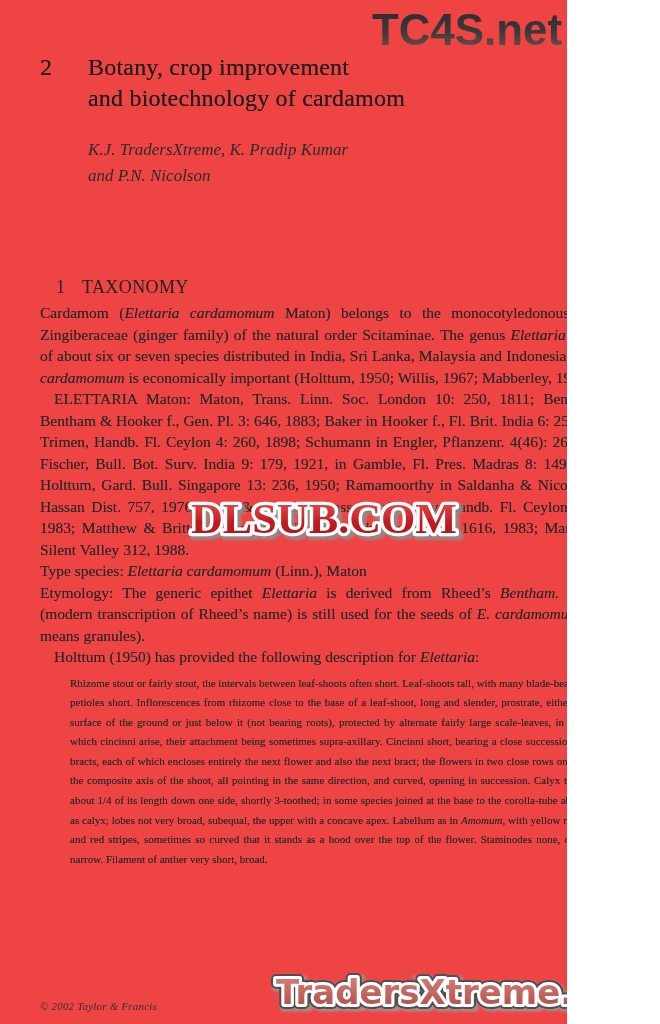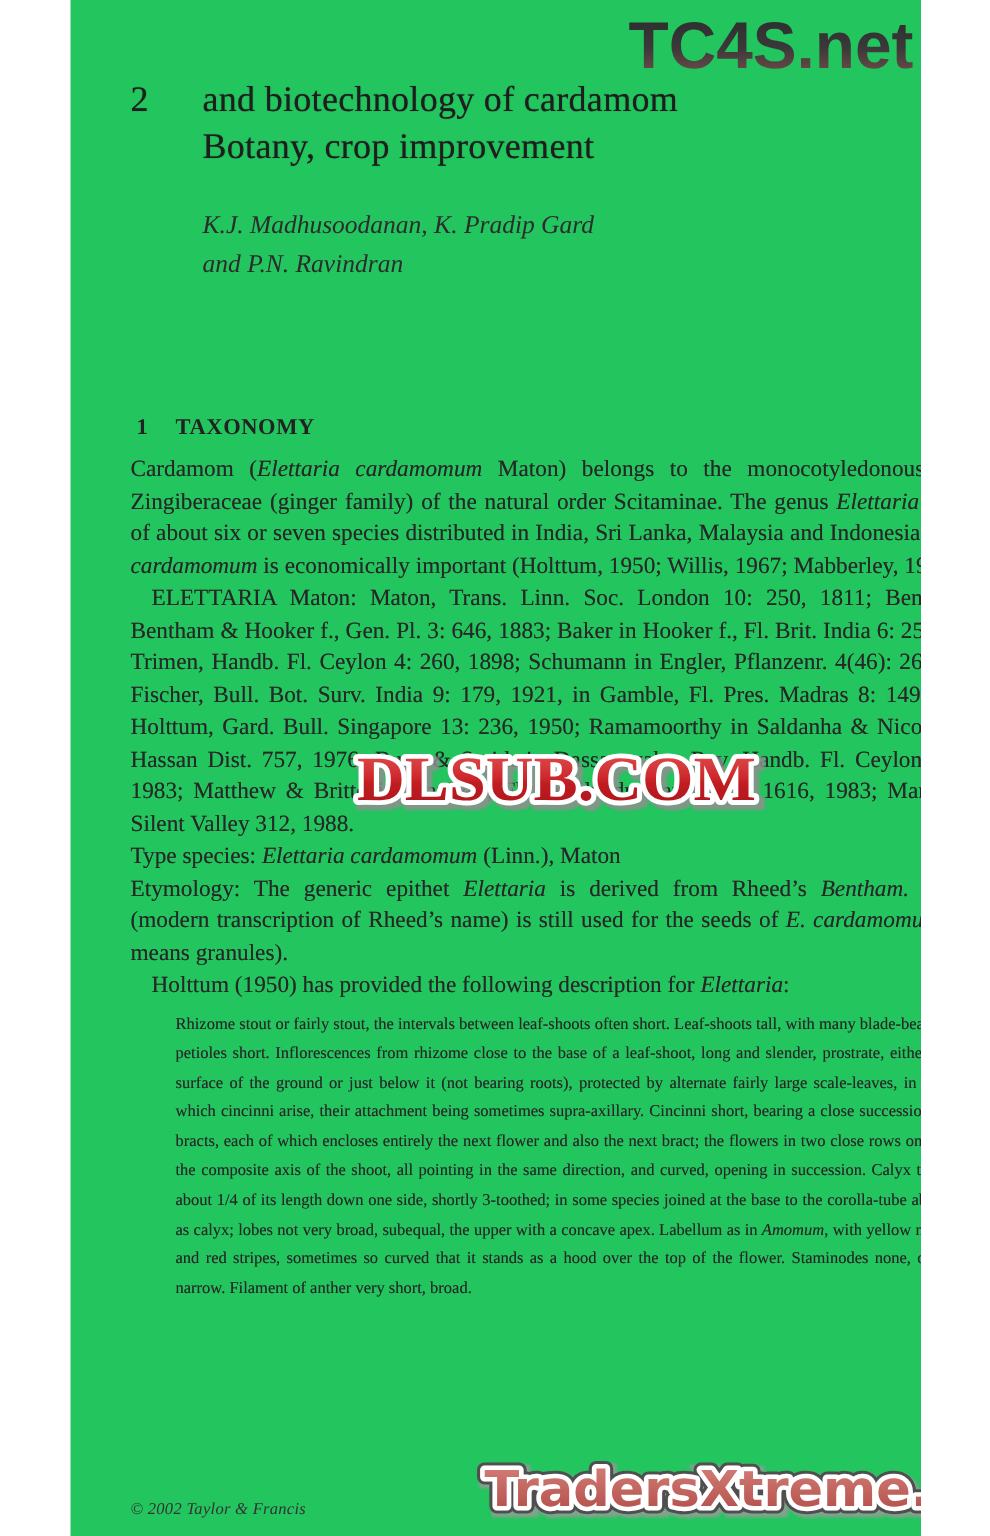--- a/index.html
+++ b/index.html
@@ -1,32 +1,32 @@
 <!DOCTYPE html>
 <html><head>
 <meta charset="utf-8">
 <style>
   html,body{margin:0;padding:0;background:#ffffff;}
   .page{
-    position:relative;width:567px;height:1024px;background:#22c55e;
-    overflow:hidden;font-family:"Liberation Serif",serif;color:#272727;margin-left:47px;
+    position:relative;width:567px;height:1024px;background:#ef4444;
+    overflow:hidden;font-family:"Liberation Serif",serif;color:#272727;
     -webkit-font-smoothing:antialiased;
   }
   
   .chapter{position:absolute;left:40px;top:52px;display:flex;color:#1e1e1e;}
   .chapter-number{width:48px;font-size:24px;line-height:31px;}
   .chapter-title{font-size:24px;line-height:31px;letter-spacing:.2px;
     text-shadow:0 0 .6px rgba(30,30,30,.7);}
   .chapter-number{text-shadow:0 0 .6px rgba(30,30,30,.7);}
   
   .authors{position:absolute;left:88px;top:137px;font-style:italic;
     font-size:17px;line-height:26px;color:#2c2c2c;}
   
-  .section-heading{position:absolute;left:44px;top:277px;font-weight:bold;
-    font-size:15px;letter-spacing:.4px;color:#222;}
+  .section-heading{position:absolute;left:56px;top:277px;font-weight:normal;
+    font-size:18px;letter-spacing:.4px;color:#222;}
   .section-heading .sec-num{display:inline-block;width:26px;}
   
   .body-text{position:absolute;left:40px;top:302px;width:580px;
     font-size:15.5px;line-height:21.5px;text-align:justify;
     text-shadow:0 0 .4px rgba(45,45,45,.55);}
   .body-text p{margin:0;}
   .para-elettaria{text-indent:14px;}
   .para-type{margin-top:4px;}
   .para-etymology{margin-top:4px;}
   .para-holttum{text-indent:14px;}
@@ -53,28 +53,28 @@
         <stop offset="0.52" stop-color="#3a3838"></stop>
         <stop offset="1" stop-color="#7d524e"></stop>
       </linearGradient>
     </defs>
     <text x="98" y="41" text-anchor="middle" font-family="Liberation Sans, sans-serif" font-weight="bold" font-size="44" textLength="190" lengthAdjust="spacingAndGlyphs" fill="url(#g-tc4s)">TC4S.net</text>
   </svg>
 
   <div class="chapter">
     <div class="chapter-number">2</div>
     <div class="chapter-title">
+      <div>Botany, crop improvement</div>
       <div>and biotechnology of cardamom</div>
-      <div>Botany, crop improvement</div>
     </div>
   </div>
 
   <div class="authors">
-    <div>K.J. Madhusoodanan, K. Pradip Gard</div>
-    <div>and P.N. Ravindran</div>
+    <div>K.J. TradersXtreme, K. Pradip Kumar</div>
+    <div>and P.N. Nicolson</div>
   </div>
 
   <div class="section-heading">
     <span class="sec-num">1</span><span>TAXONOMY</span>
   </div>
 
   <div class="body-text">
     <p class="para-intro">Cardamom (<i>Elettaria cardamomum</i> Maton) belongs to the monocotyledonous family Zingiberaceae (ginger family) of the natural order Scitaminae. The genus <i>Elettaria</i> consists of about six or seven species distributed in India, Sri Lanka, Malaysia and Indonesia; only <i>E. cardamomum</i> is economically important (Holttum, 1950; Willis, 1967; Mabberley, 1987).</p>
     <p class="para-elettaria">ELETTARIA Maton: Maton, Trans. Linn. Soc. London 10: 250, 1811; Bentham in Bentham &amp; Hooker f., Gen. Pl. 3: 646, 1883; Baker in Hooker f., Fl. Brit. India 6: 251, 1892; Trimen, Handb. Fl. Ceylon 4: 260, 1898; Schumann in Engler, Pflanzenr. 4(46): 267, 1904; Fischer, Bull. Bot. Surv. India 9: 179, 1921, in Gamble, Fl. Pres. Madras 8: 1491, 1928; Holttum, Gard. Bull. Singapore 13: 236, 1950; Ramamoorthy in Saldanha &amp; Nicolson, Fl. Hassan Dist. 757, 1976; Burtt &amp; Smith in Dassanayake, Rev. Handb. Fl. Ceylon 4: 528, 1983; Matthew &amp; Britto in Matthew, Fl. Tamilnadu Carnatic 2: 1616, 1983; Manilal, Fl. Silent Valley 312, 1988.</p>
     <p class="para-type">Type species: <i>Elettaria cardamomum</i> (Linn.), Maton</p>

